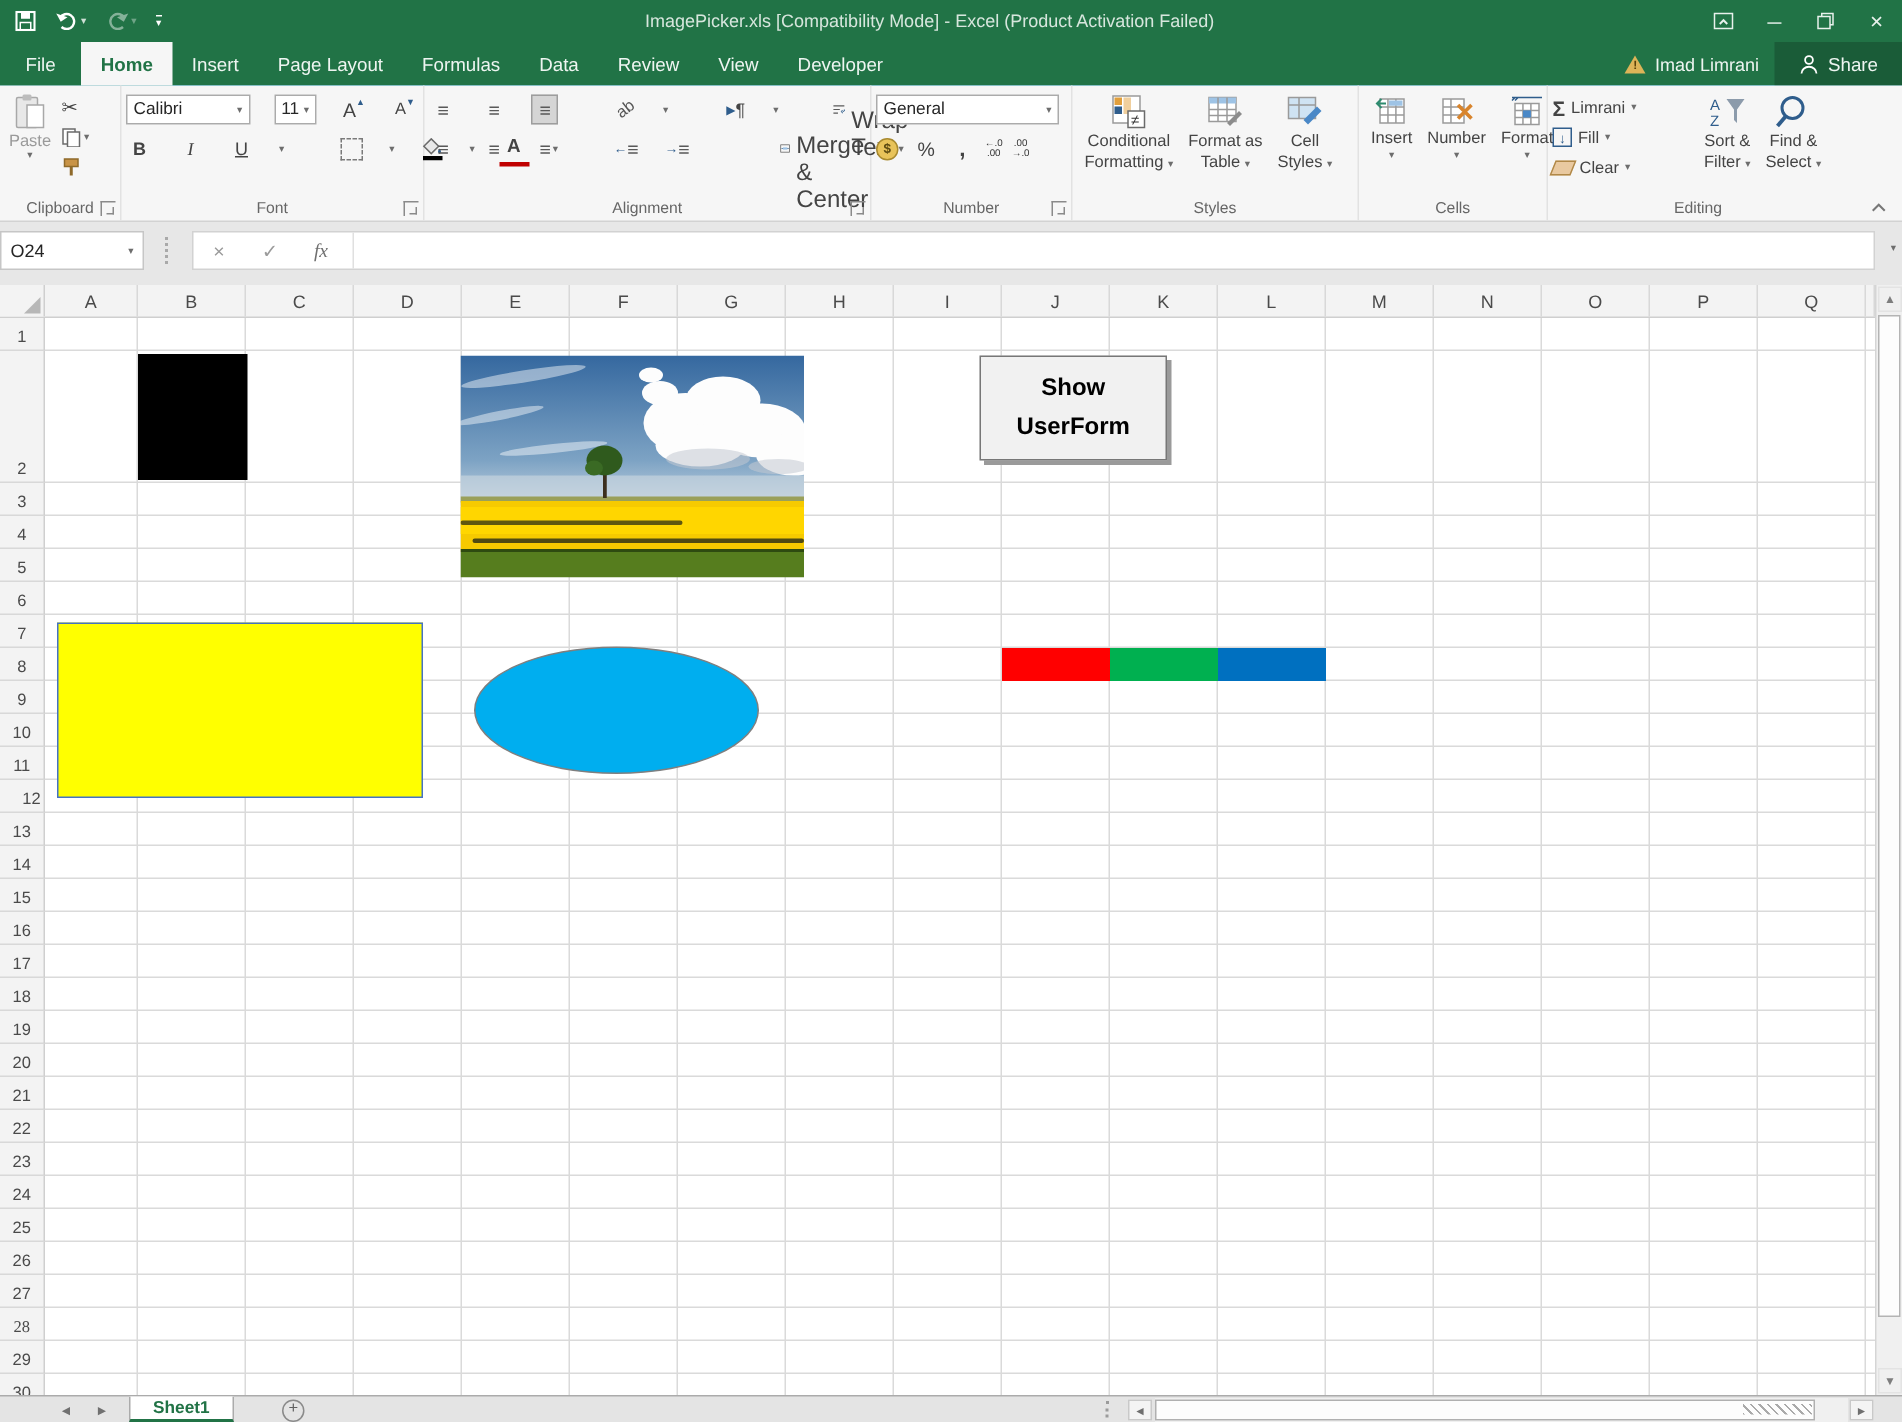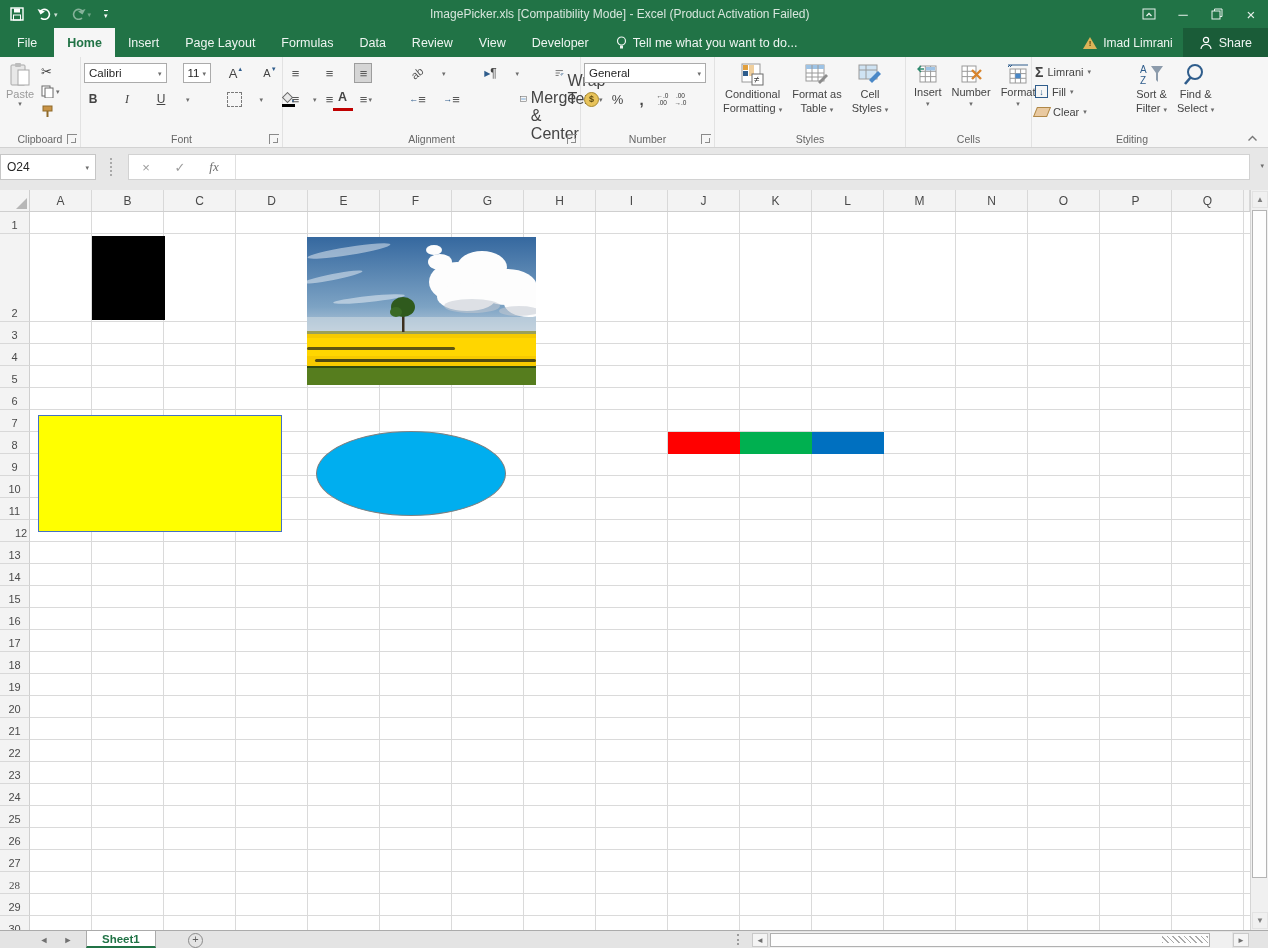--- a/index.html
+++ b/index.html
@@ -170,27 +170,20 @@
   <div id="tabrow">
     <div class="tab file">File</div>
     <div class="tab active">Home</div>
     <div class="tab">Insert</div>
     <div class="tab">Page Layout</div>
     <div class="tab">Formulas</div>
     <div class="tab">Data</div>
     <div class="tab">Review</div>
     <div class="tab">View</div>
     <div class="tab">Developer</div>
-    <div class="tellme">
-      <svg width="11" height="14" viewBox="0 0 11 14">
-          <circle cx="5.5" cy="5" r="4" fill="none" stroke="#eef5f1" stroke-width="1.2"></circle>
-          <rect x="4" y="9.5" width="3" height="3" fill="#eef5f1"></rect>
-        </svg>
-      <span>Tell me what you want to do...</span>
-    </div>
     <div class="spacer"></div>
     <div class="account">
       <span class="warn">
           <i>!</i>
         </span>
       <span>Imad Limrani</span>
     </div>
     <div class="share">
       <svg width="14" height="14" viewBox="0 0 14 14">
           <circle cx="7" cy="4" r="2.6" fill="none" stroke="#fff" stroke-width="1.2"></circle>
@@ -613,20 +606,23 @@
         <rect y="97" width="229" height="34" fill="#f6ca00"></rect>
         <rect y="101" width="229" height="18" fill="#ffd600"></rect>
         <rect x="0" y="110" width="148" height="3" rx="1.5" fill="#5f5610"></rect>
         <rect x="8" y="122" width="221" height="3" rx="1.5" fill="#4f4a12"></rect>
         <rect y="129" width="229" height="2" fill="#2e4a10"></rect>
         <rect y="131" width="229" height="17" fill="#567d1e"></rect>
         <rect x="95" y="78" width="2.5" height="17" fill="#3c2f1e"></rect>
         <ellipse cx="96" cy="70" rx="12" ry="10" fill="#2f5a1d"></ellipse>
         <ellipse cx="89" cy="75" rx="6" ry="5" fill="#3a6a24"></ellipse>
       </svg>
+      <div id="ufbtn">
+          <span>Show UserForm</span>
+        </div>
       <div id="yellowrect" style="background: rgb(255, 255, 0); border-color: rgb(68, 114, 196);"></div>
       <div id="ellipse" style="background: rgb(0, 174, 239); border-color: rgb(127, 127, 127);"></div>
     <div class="vline" style="left: 61px;"></div>
         <div class="vline" style="left: 133px;"></div>
         <div class="vline" style="left: 205px;"></div>
         <div class="vline" style="left: 277px;"></div>
         <div class="vline" style="left: 349px;"></div>
         <div class="vline" style="left: 421px;"></div>
         <div class="vline" style="left: 493px;"></div>
         <div class="vline" style="left: 565px;"></div>

